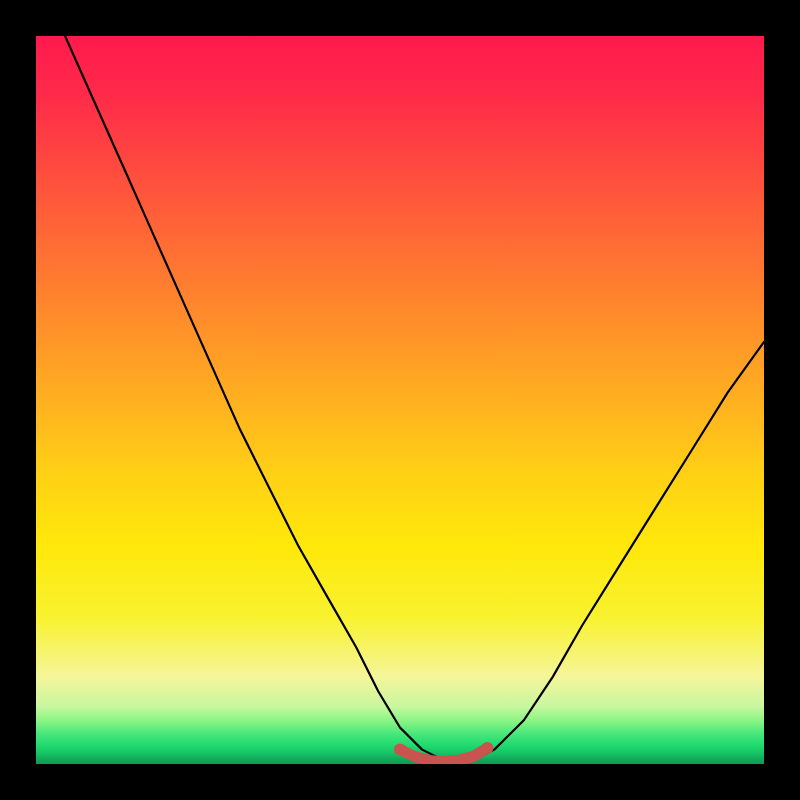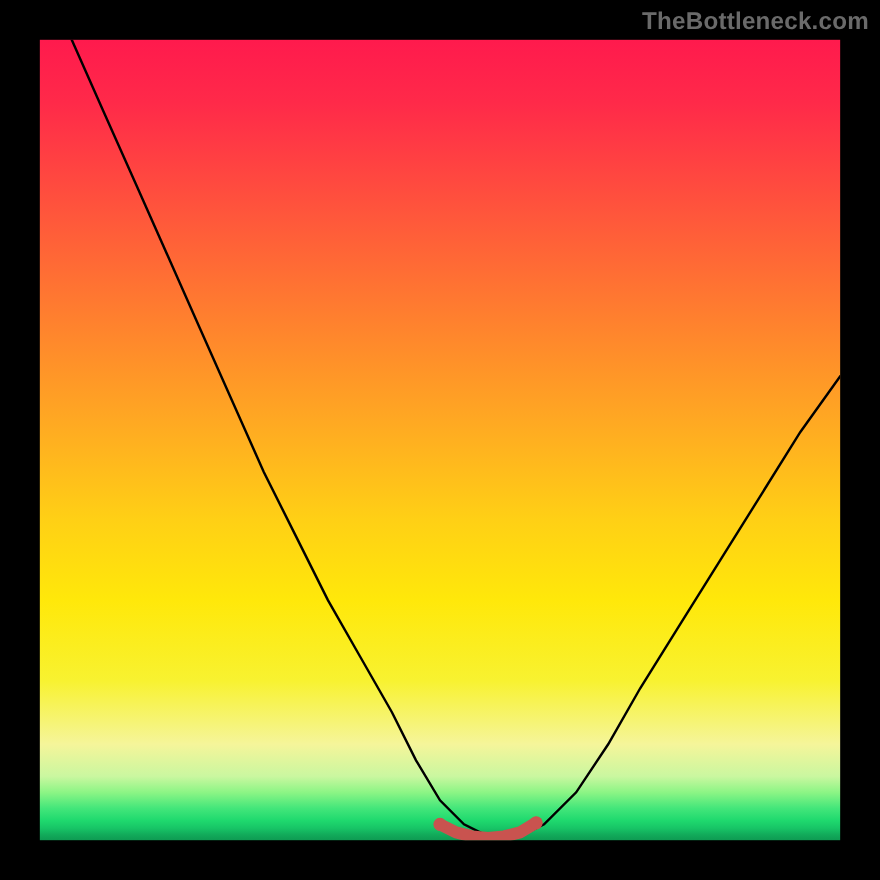--- a/index.html
+++ b/index.html
@@ -66,14 +66,13 @@
     <div class="gradient-bg"></div>
 
     <svg class="curve" viewBox="0 0 728 728" preserveAspectRatio="none">
       <path fill="none" stroke="#000" stroke-width="2.2" stroke-linecap="round" d="M29.1 0.0 L58.2 65.5 L87.4 131.0 L116.5 196.6 L145.6 262.1 L174.7 327.6 L203.8 393.1 L233.0 451.4 L262.1 509.6 L291.2 560.6 L320.3 611.5 L342.2 655.2 L364.0 691.6 L385.8 713.4 L407.7 724.4 L422.2 726.5 L436.8 724.4 L458.6 713.4 L487.8 684.3 L516.9 640.6 L546.0 589.7 L582.4 531.4 L618.8 473.2 L655.2 415.0 L691.6 356.7 L728.0 305.8" id="mainCurve"></path>
       <path fill="none" stroke="#c9534f" stroke-width="11" stroke-linecap="round" stroke-linejoin="round" d="M364.0 713.4 L378.6 720.7 L393.1 724.4 L407.7 725.8 L422.2 724.4 L436.8 720.7 L451.4 712.0" id="markerCurve"></path>
       <circle r="6" fill="#c9534f" id="dotL" cx="364.0" cy="713.4"></circle>
       <circle r="6" fill="#c9534f" id="dotR" cx="451.4" cy="712.0"></circle>
     </svg>
   </div>
 
-  <div class="watermark">TheBottleneck.com</div>
 </div>
 
 </body></html>

